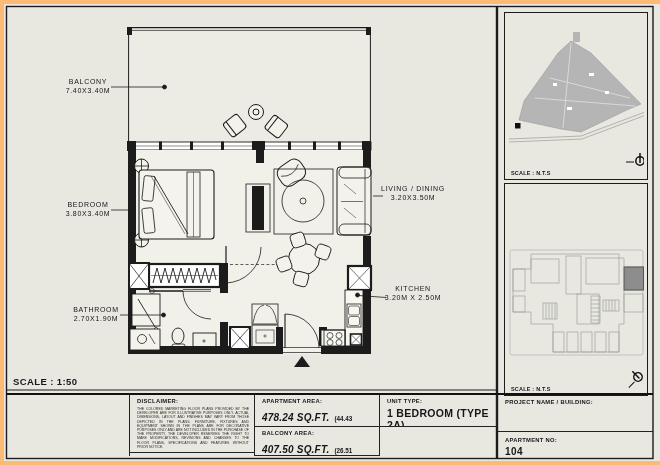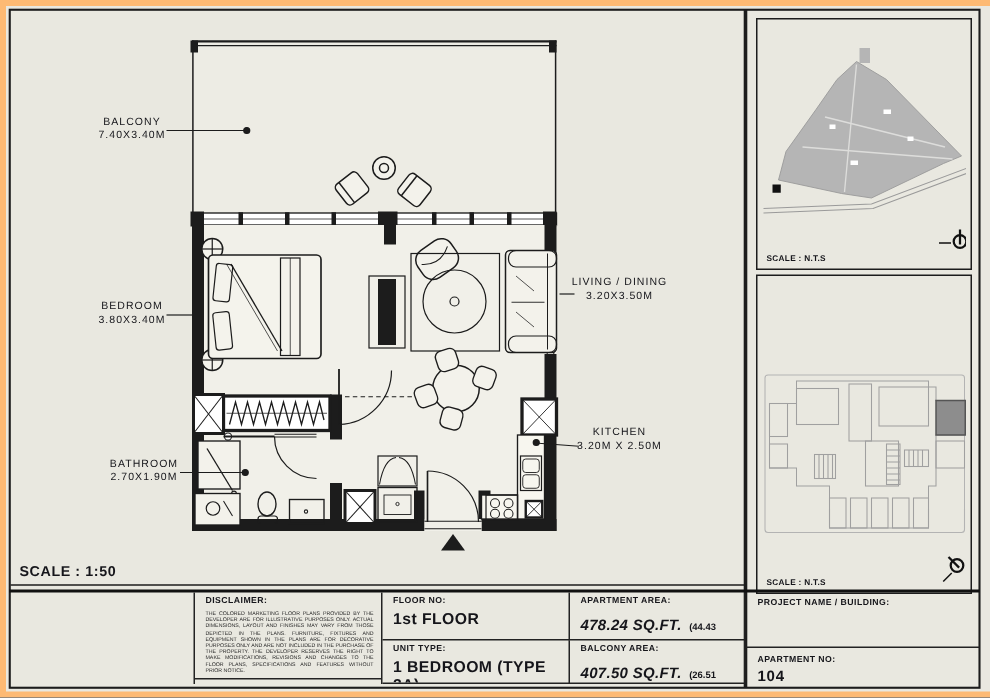--- a/index.html
+++ b/index.html
@@ -336,24 +336,20 @@
         <circle cx="133" cy="193" r="4.2" stroke-width="1.5"></circle>
         <line x1="133" y1="185" x2="133" y2="195" stroke-width="1.5"></line>
       </g>
     </svg>
     <div class="nts">SCALE : N.T.S</div>
   </div>
 
   <div class="info-table">
     <div class="cell logo"></div>
     <div class="cell">
-      <div class="cl">FLOOR NO:</div>
-      <div class="cv">1st FLOOR</div>
-    </div>
-    <div class="cell">
       <div class="cl">APARTMENT AREA:</div>
       <div><span class="cv-big">478.24 SQ.FT.</span><span class="metric">(44.43 SQ.M.)</span></div>
     </div>
     <div class="cell" style="grid-row:1/3;border-bottom:none;padding-right:5px;">
       <div class="cl">DISCLAIMER:</div>
       <div class="disc-text" style="margin-bottom:3px;">THE COLORED MARKETING FLOOR PLANS PROVIDED BY THE DEVELOPER ARE FOR ILLUSTRATIVE PURPOSES ONLY. ACTUAL DIMENSIONS, LAYOUT AND FINISHES MAY VARY FROM THOSE DEPICTED IN THE PLANS. FURNITURE, FIXTURES AND EQUIPMENT SHOWN IN THE PLANS ARE FOR DECORATIVE PURPOSES ONLY AND ARE NOT INCLUDED IN THE PURCHASE OF THE PROPERTY. THE DEVELOPER RESERVES THE RIGHT TO MAKE MODIFICATIONS, REVISIONS AND CHANGES TO THE FLOOR PLANS, SPECIFICATIONS AND FEATURES WITHOUT PRIOR NOTICE.</div>
       <div class="cl" style="border-top:1.3px solid #222;margin:0 -6px 3px -7px;padding:3px 6px 0 7px;">TOTAL APARTMENT AREA:</div>
 
     </div>
     <div class="cell">

